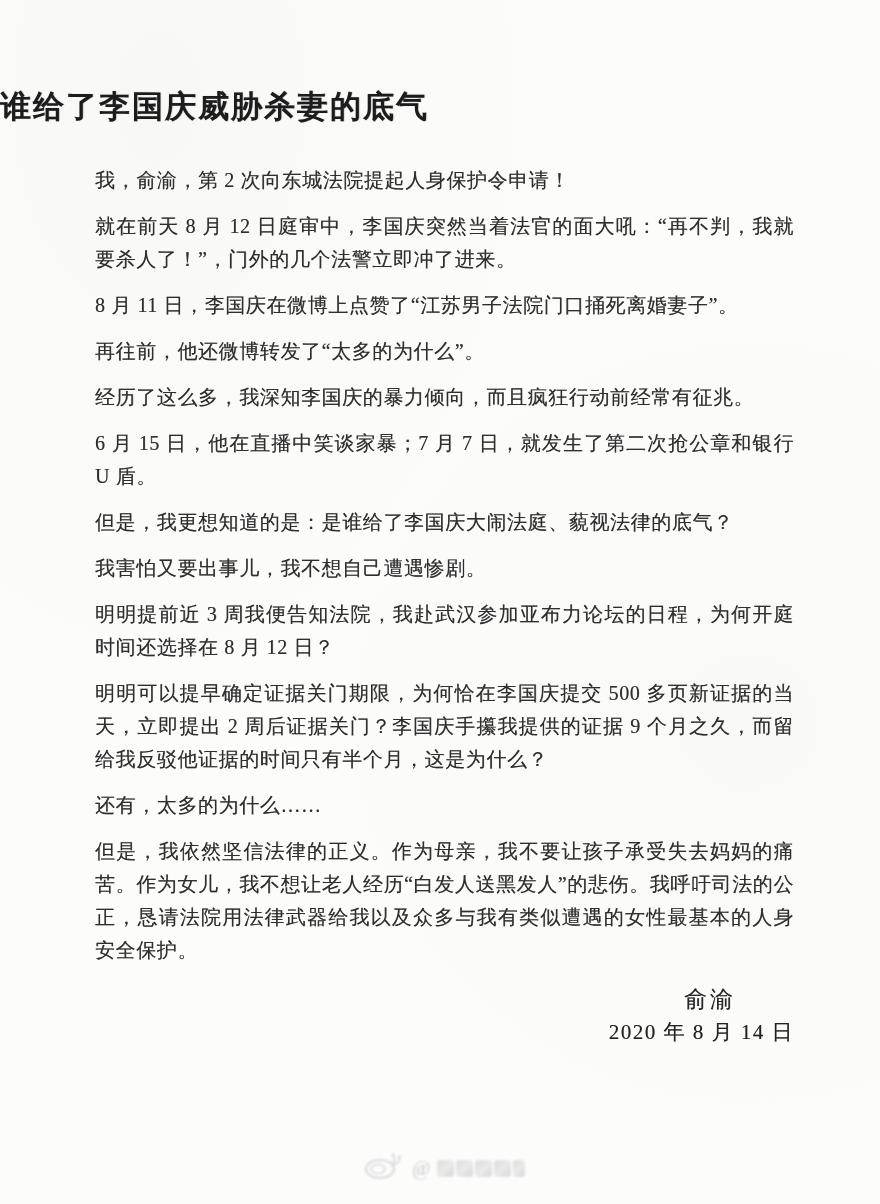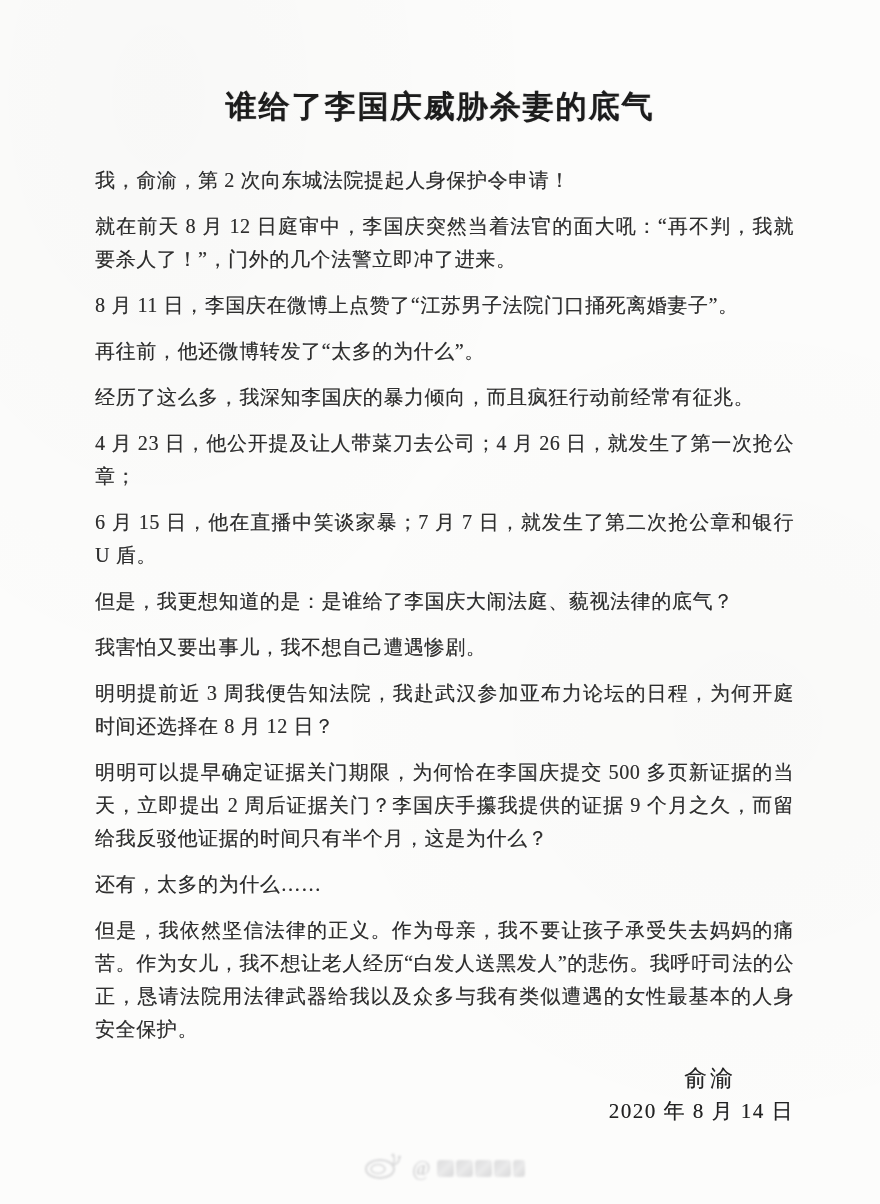--- a/index.html
+++ b/index.html
@@ -14,21 +14,20 @@
     background:
       radial-gradient(ellipse at 18% 8%, rgba(0,0,0,0.015), transparent 40%),
       radial-gradient(ellipse at 85% 60%, rgba(0,0,0,0.012), transparent 45%),
       #fcfcfb;
     overflow:hidden;
   }
   .doc-title{
     position:absolute;
     top:86px;left:0;right:0;
     margin:0;
-    text-align:center;
     font-size:31px;
     font-weight:bold;
     letter-spacing:2px;
     color:#1c1c1c;
     filter:blur(0.35px);
     text-shadow:0.4px 0.4px 0.8px rgba(40,40,40,0.45);
     font-family:Liberation Serif, serif;
   }
   .content{
     position:absolute;
@@ -87,21 +86,20 @@
 <div class="page">
 
   <h1 class="doc-title">谁给了李国庆威胁杀妻的底气</h1>
 
   <div class="content">
     <p>我，俞渝，第 2 次向东城法院提起人身保护令申请！</p>
     <p>就在前天 8 月 12 日庭审中，李国庆突然当着法官的面大吼：“再不判，我就要杀人了！”，门外的几个法警立即冲了进来。</p>
     <p>8 月 11 日，李国庆在微博上点赞了“江苏男子法院门口捅死离婚妻子”。</p>
     <p>再往前，他还微博转发了“太多的为什么”。</p>
     <p>经历了这么多，我深知李国庆的暴力倾向，而且疯狂行动前经常有征兆。</p>
-    <p>4 月 23 日，他公开提及让人带菜刀去公司；4 月 26 日，就发生了第一次抢公章；</p>
     <p>6 月 15 日，他在直播中笑谈家暴；7 月 7 日，就发生了第二次抢公章和银行 U 盾。</p>
     <p>但是，我更想知道的是：是谁给了李国庆大闹法庭、藐视法律的底气？</p>
     <p>我害怕又要出事儿，我不想自己遭遇惨剧。</p>
     <p>明明提前近 3 周我便告知法院，我赴武汉参加亚布力论坛的日程，为何开庭时间还选择在 8 月 12 日？</p>
     <p>明明可以提早确定证据关门期限，为何恰在李国庆提交 500 多页新证据的当天，立即提出 2 周后证据关门？李国庆手攥我提供的证据 9 个月之久，而留给我反驳他证据的时间只有半个月，这是为什么？</p>
     <p>还有，太多的为什么……</p>
     <p>但是，我依然坚信法律的正义。作为母亲，我不要让孩子承受失去妈妈的痛苦。作为女儿，我不想让老人经历“白发人送黑发人”的悲伤。我呼吁司法的公正，恳请法院用法律武器给我以及众多与我有类似遭遇的女性最基本的人身安全保护。</p>
 
     <div class="signature-block">
       <div class="sig-name">俞渝</div>

